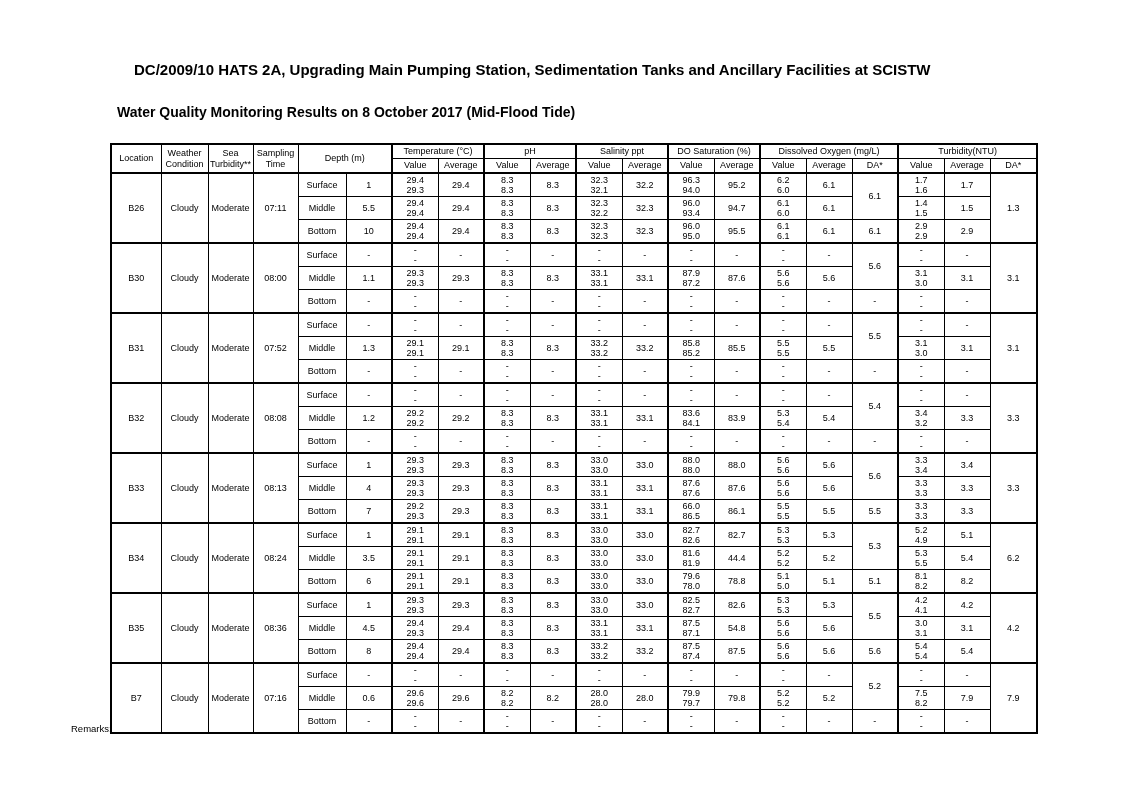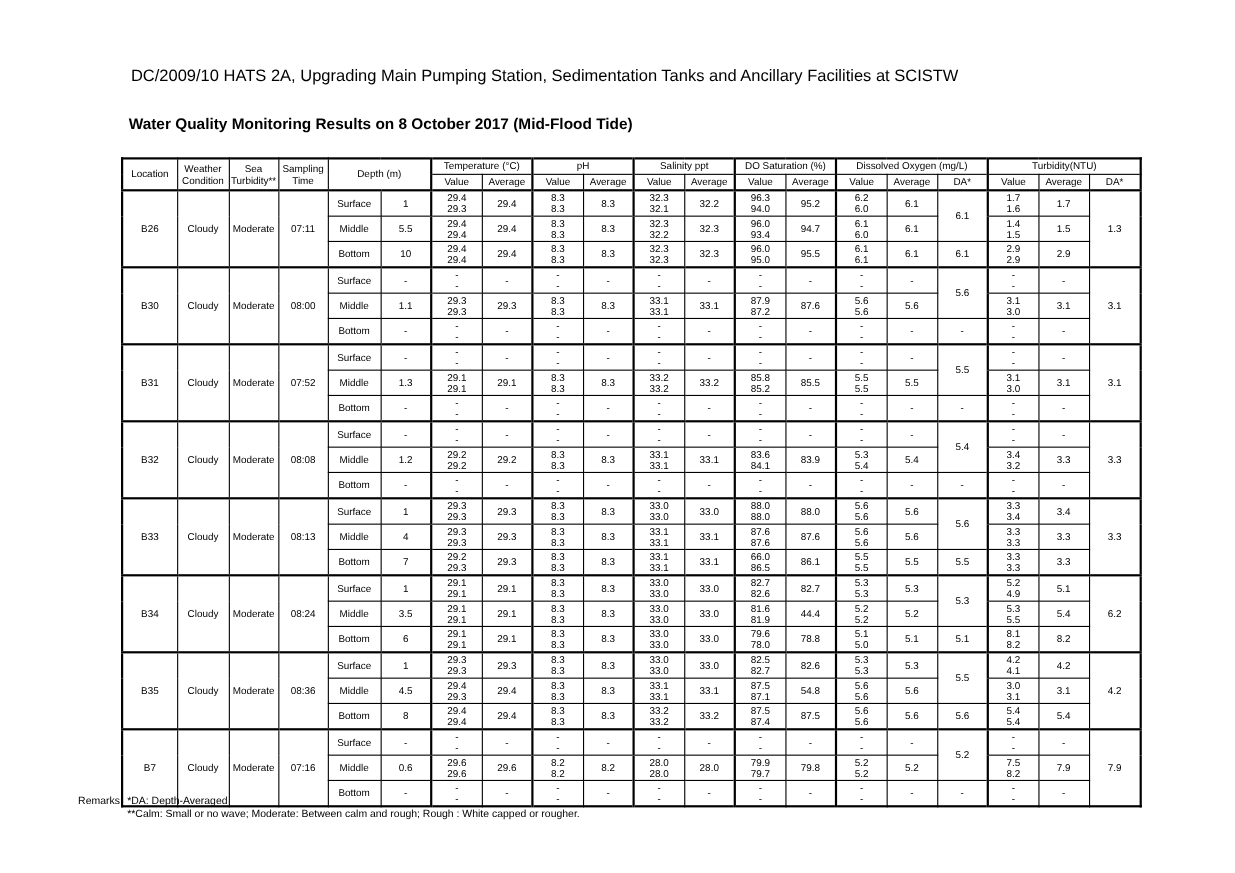--- a/index.html
+++ b/index.html
@@ -1,27 +1,27 @@
 <!DOCTYPE html>
 <html><head>
 <meta charset="utf-8">
 <style>
   html,body{margin:0;padding:0;background:#fff;}
   body{width:1123px;height:794px;position:relative;font-family:"Liberation Sans",sans-serif;color:#000;}
-  .title{position:absolute;left:119px;top:61px;font-size:15px;font-weight:normal;white-space:nowrap;}
+  .title{position:absolute;left:134px;top:61px;font-size:15px;font-weight:bold;white-space:nowrap;}
   .subtitle{position:absolute;left:117px;top:104px;font-size:14px;font-weight:bold;white-space:nowrap;}
   .wq-table{position:absolute;left:110px;top:143px;border-collapse:collapse;table-layout:fixed;width:927px;border:2px solid #000;}
   .wq-table th,.wq-table td{border:1px solid #000;padding:0;text-align:center;vertical-align:middle;font-size:9px;line-height:10.5px;font-weight:normal;overflow:hidden;}
   .wq-table thead th{height:13px;}
   .wq-table tbody td{height:22px;}
   .two-line{white-space:pre-line;}
   .gl{border-left-width:2px !important;}
   tr.block-start td{border-top-width:2px;}
   .wq-table tbody tr:first-child td{border-top-width:2px;}
-  .remarks{position:absolute;left:71px;top:723px;font-size:9.5px;line-height:12px;display:flex;gap:4px;}
+  .remarks{position:absolute;left:71px;top:723px;font-size:9.5px;line-height:12px;display:flex;gap:16px;}
   .remark-lines div{white-space:nowrap;}
 </style>
 </head>
 <body>
 
 <div class="title">DC/2009/10 HATS 2A, Upgrading Main Pumping Station, Sedimentation Tanks and Ancillary Facilities at SCISTW</div>
 <div class="subtitle">Water Quality Monitoring Results on 8 October 2017 (Mid-Flood Tide)</div>
 
 <table class="wq-table">
   <colgroup>
@@ -663,17 +663,13 @@
         <td>-</td>
         <td class="gl two-line">-
 -</td>
         <td>-</td>
       </tr>
     </tbody>
 </table>
 
 <div class="remarks">
   <span>Remarks:</span>
-  <div class="remark-lines">
-    <div>*DA: Depth-Averaged</div>
-    <div>**Calm: Small or no wave; Moderate: Between calm and rough; Rough : White capped or rougher.</div>
-  </div>
 </div>
 
 </body></html>

